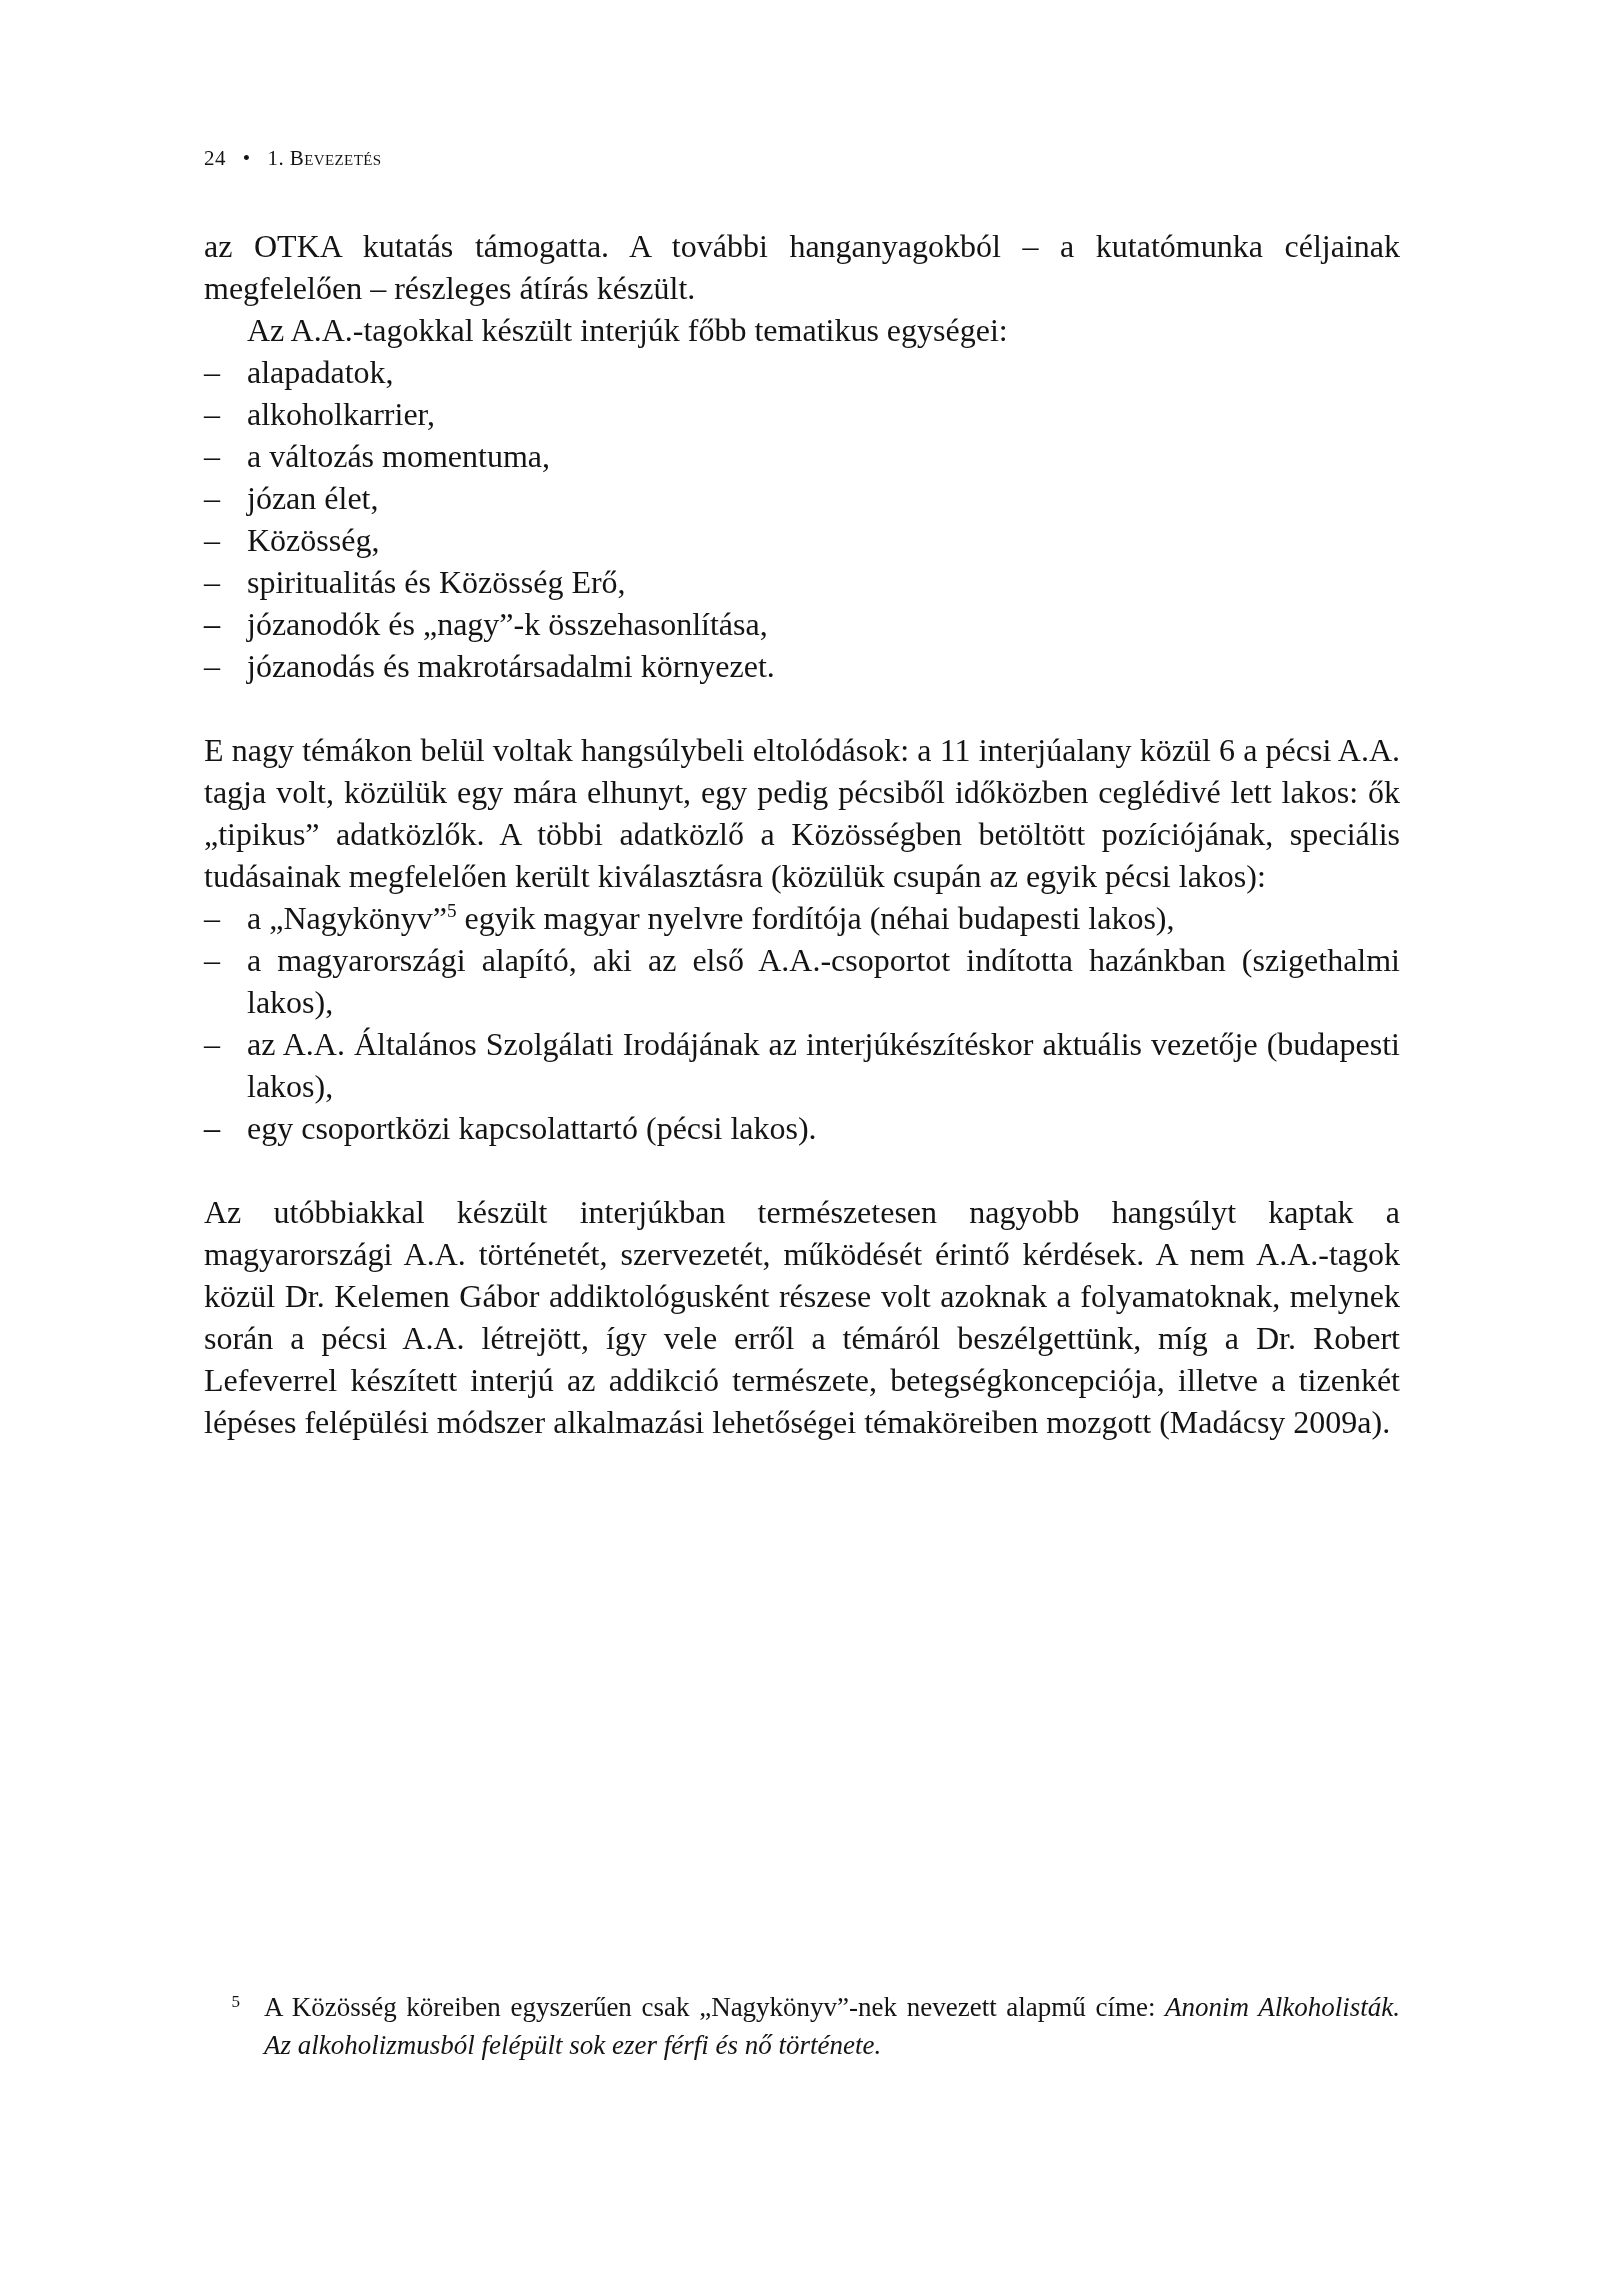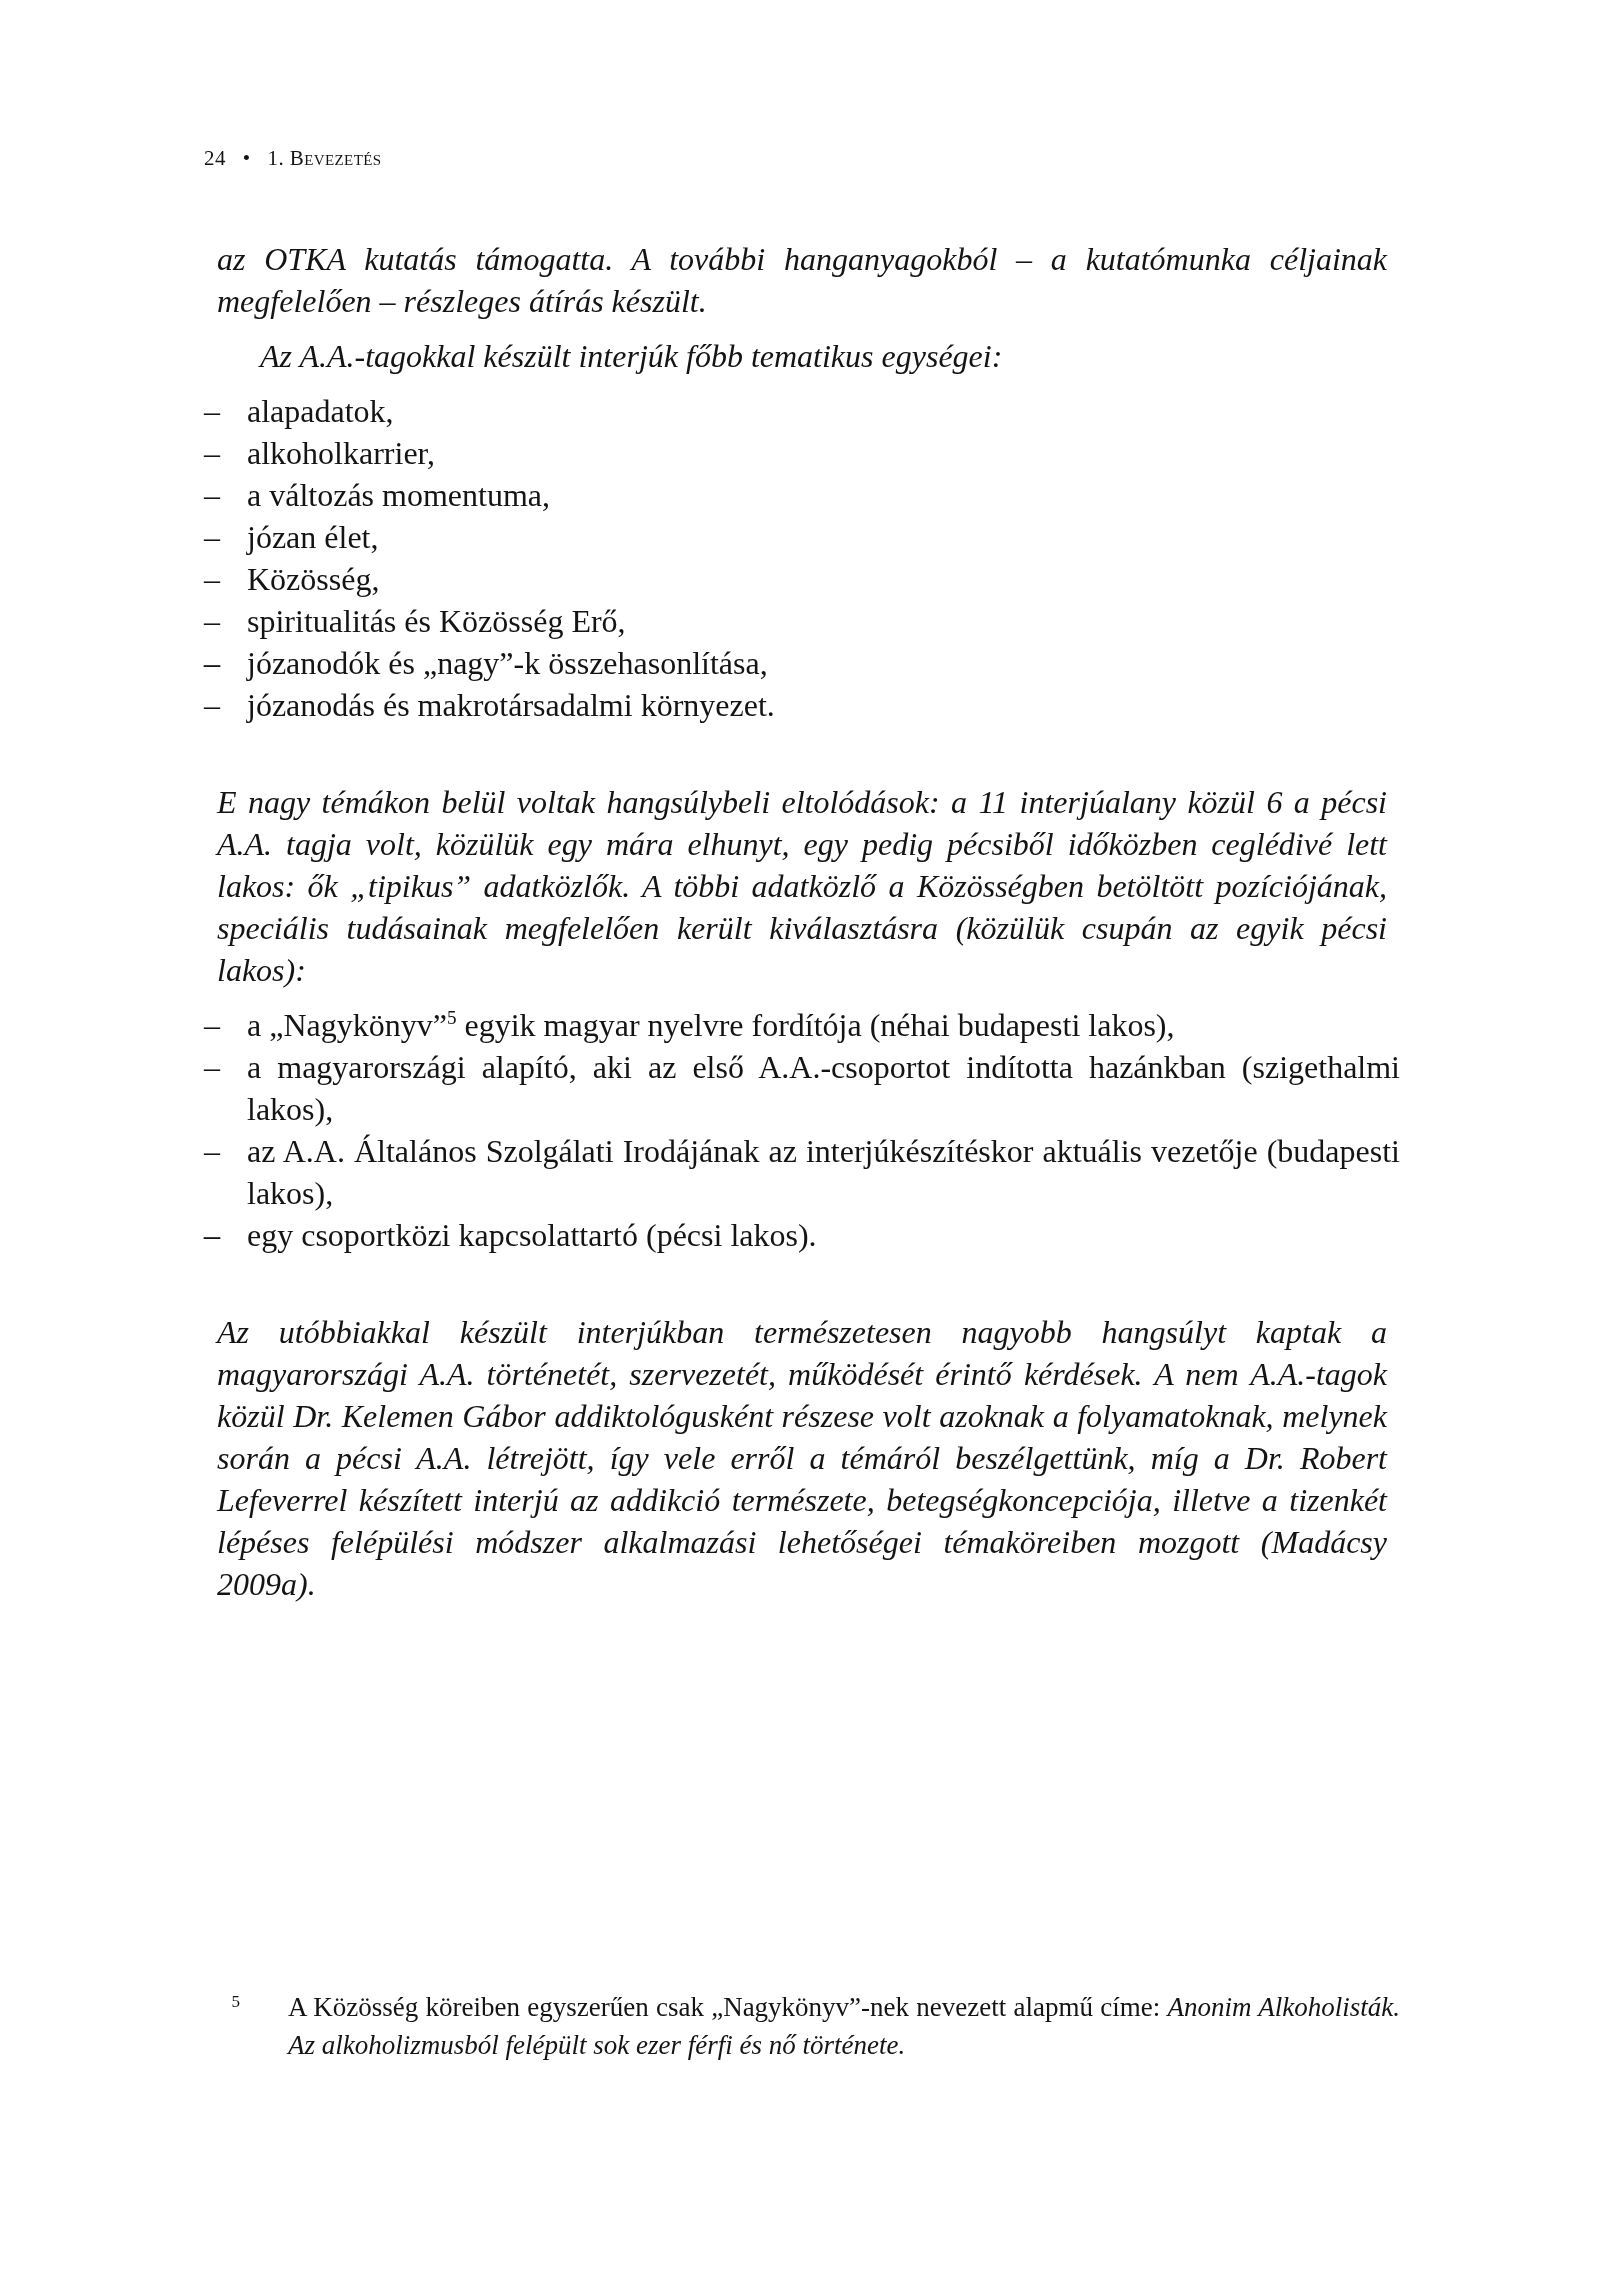--- a/index.html
+++ b/index.html
@@ -39,24 +39,23 @@
   }
   .body-text {
     position: absolute;
     top: 225px;
     left: 0;
     width: 1196px;
     font-size: 32px;
     line-height: 42px;
   }
   .body-text p {
-    margin: 13px;
+    margin: 0;
     text-align: justify;
     text-align-last: left;
-    font-style: italic;
   }
   .indent { text-indent: 43px; }
   .dash-list {
     list-style: none;
     margin: 0;
     padding: 0;
   }
   .dash-list li {
     position: relative;
     padding-left: 43px;
@@ -82,21 +81,21 @@
     font-size: 27px;
     line-height: 38px;
   }
   .footnote .fn-num {
     position: absolute;
     left: 27.5px;
     top: -5.2px;
     font-size: 17px;
   }
   .footnote .fn-text {
-    margin-left: 84px;
+    margin-left: 60px;
     text-align: justify;
     text-align-last: left;
   }
   .footnote em { font-style: italic; }
 </style>
 </head>
 <body>
 
 <div class="page">
 

